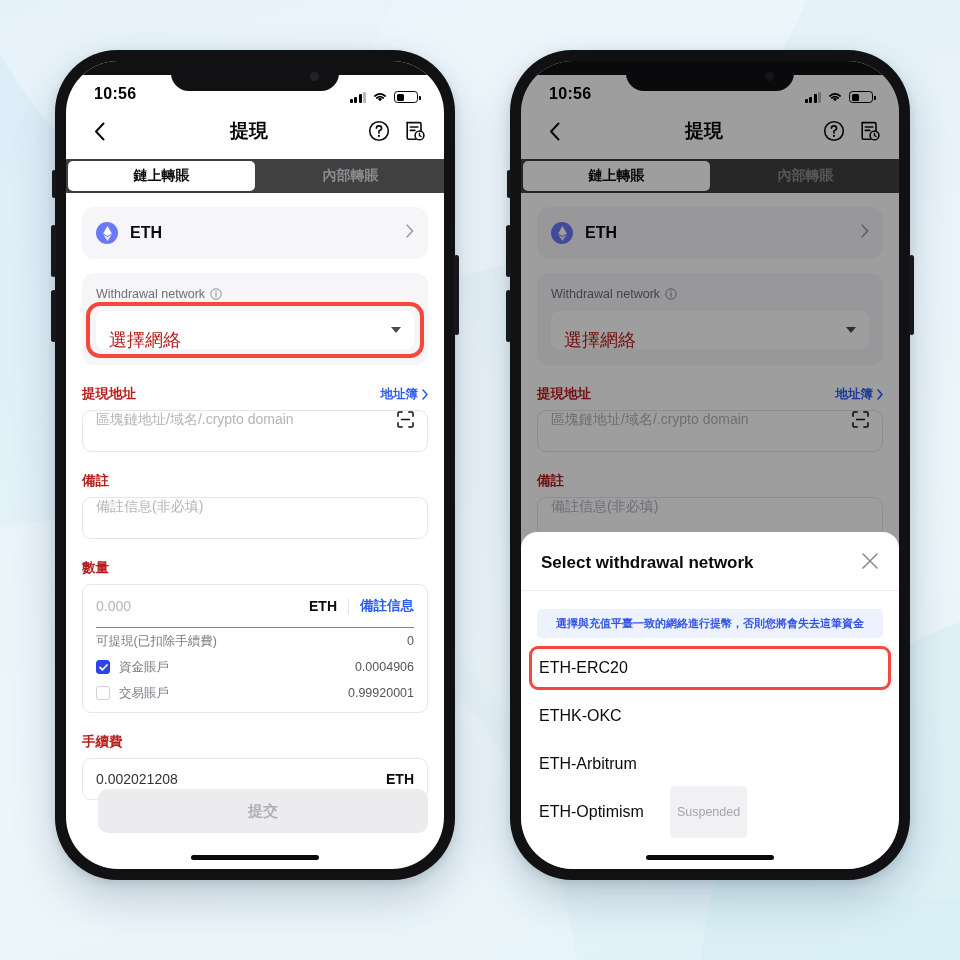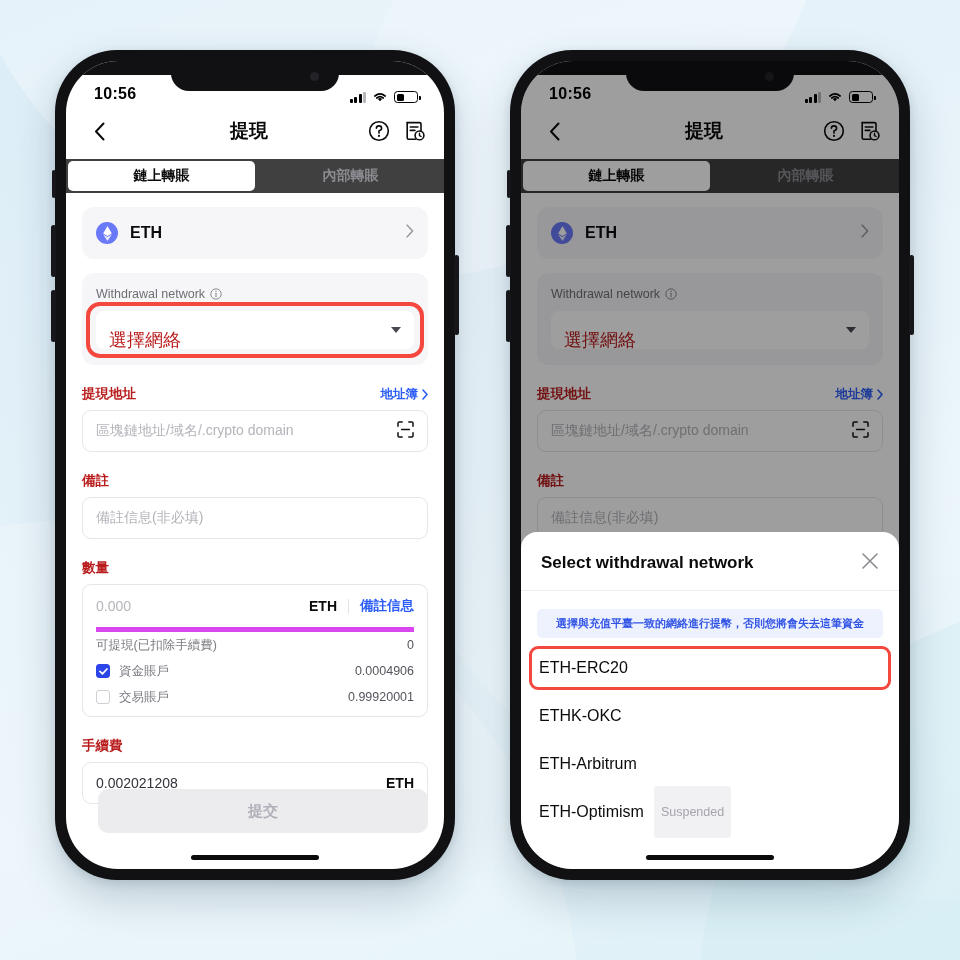--- a/index.html
+++ b/index.html
@@ -313,21 +313,20 @@
     align-items: center;
     gap: 4px;
     cursor: pointer;
   }
 
   .input-box {
     border: 1px solid #e6e6ea;
     border-radius: 9px;
     height: 42px;
     display: flex;
-    align-items: center;
     padding: 0 13px;
     box-sizing: border-box;
   }
   .input-ph {
     font-size: 14px;
     color: #b4b4bb;
     white-space: nowrap;
     overflow: hidden;
   }
   .scan-ico { margin-left: auto; flex-shrink: 0; }
@@ -336,21 +335,21 @@
   .amount-card {
     border: 1px solid #e6e6ea;
     border-radius: 9px;
     padding: 0 13px;
     box-sizing: border-box;
   }
   .amount-row {
     display: flex;
     align-items: center;
     height: 42px;
-    border-bottom: 5px solid #d946ef;
+    border-bottom: 1px solid #d946ef;
   }
   .amount-val { font-size: 14px; color: #b4b4bb; }
   .amount-unit {
     margin-left: auto;
     font-size: 14px;
     font-weight: 700;
     color: #0b0b0d;
   }
   .amount-div {
     width: 1px; height: 15px; background: #e2e2e7; margin: 0 11px;
@@ -488,21 +487,21 @@
   }
   .net-item.highlight::before {
     content: "";
     position: absolute;
     left: -10px; right: -10px; top: 2px; bottom: 2px;
     border: 3.5px solid #f4483f;
     border-radius: 9px;
     pointer-events: none;
   }
   .net-badge {
-    margin-left: 10px;
+    margin-left: 26px;
     background: #f1f1f3;
     color: #a4a4ac;
     font-size: 12.5px;
     padding: 19px 7px;
     border-radius: 4px;
   }
 </style>
 </head>
 <body>
 

